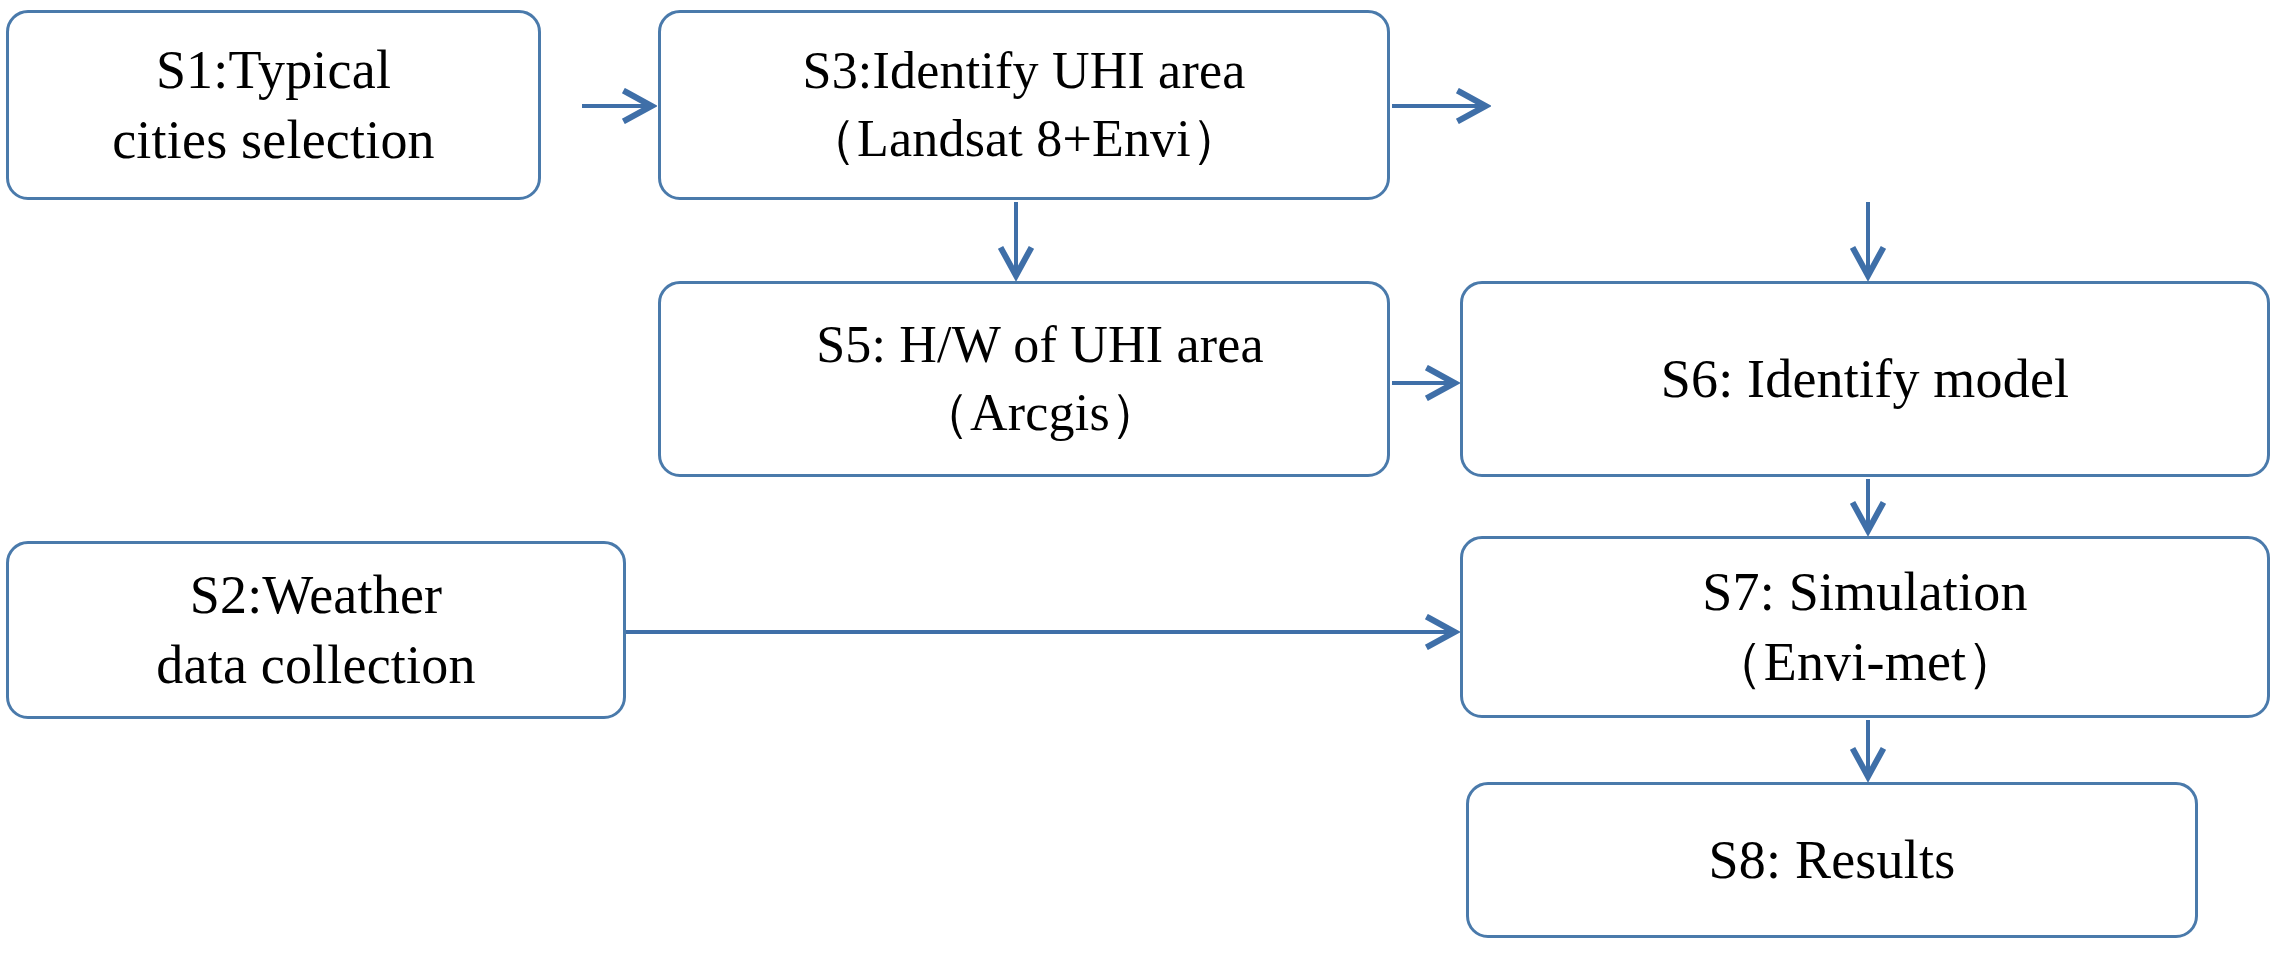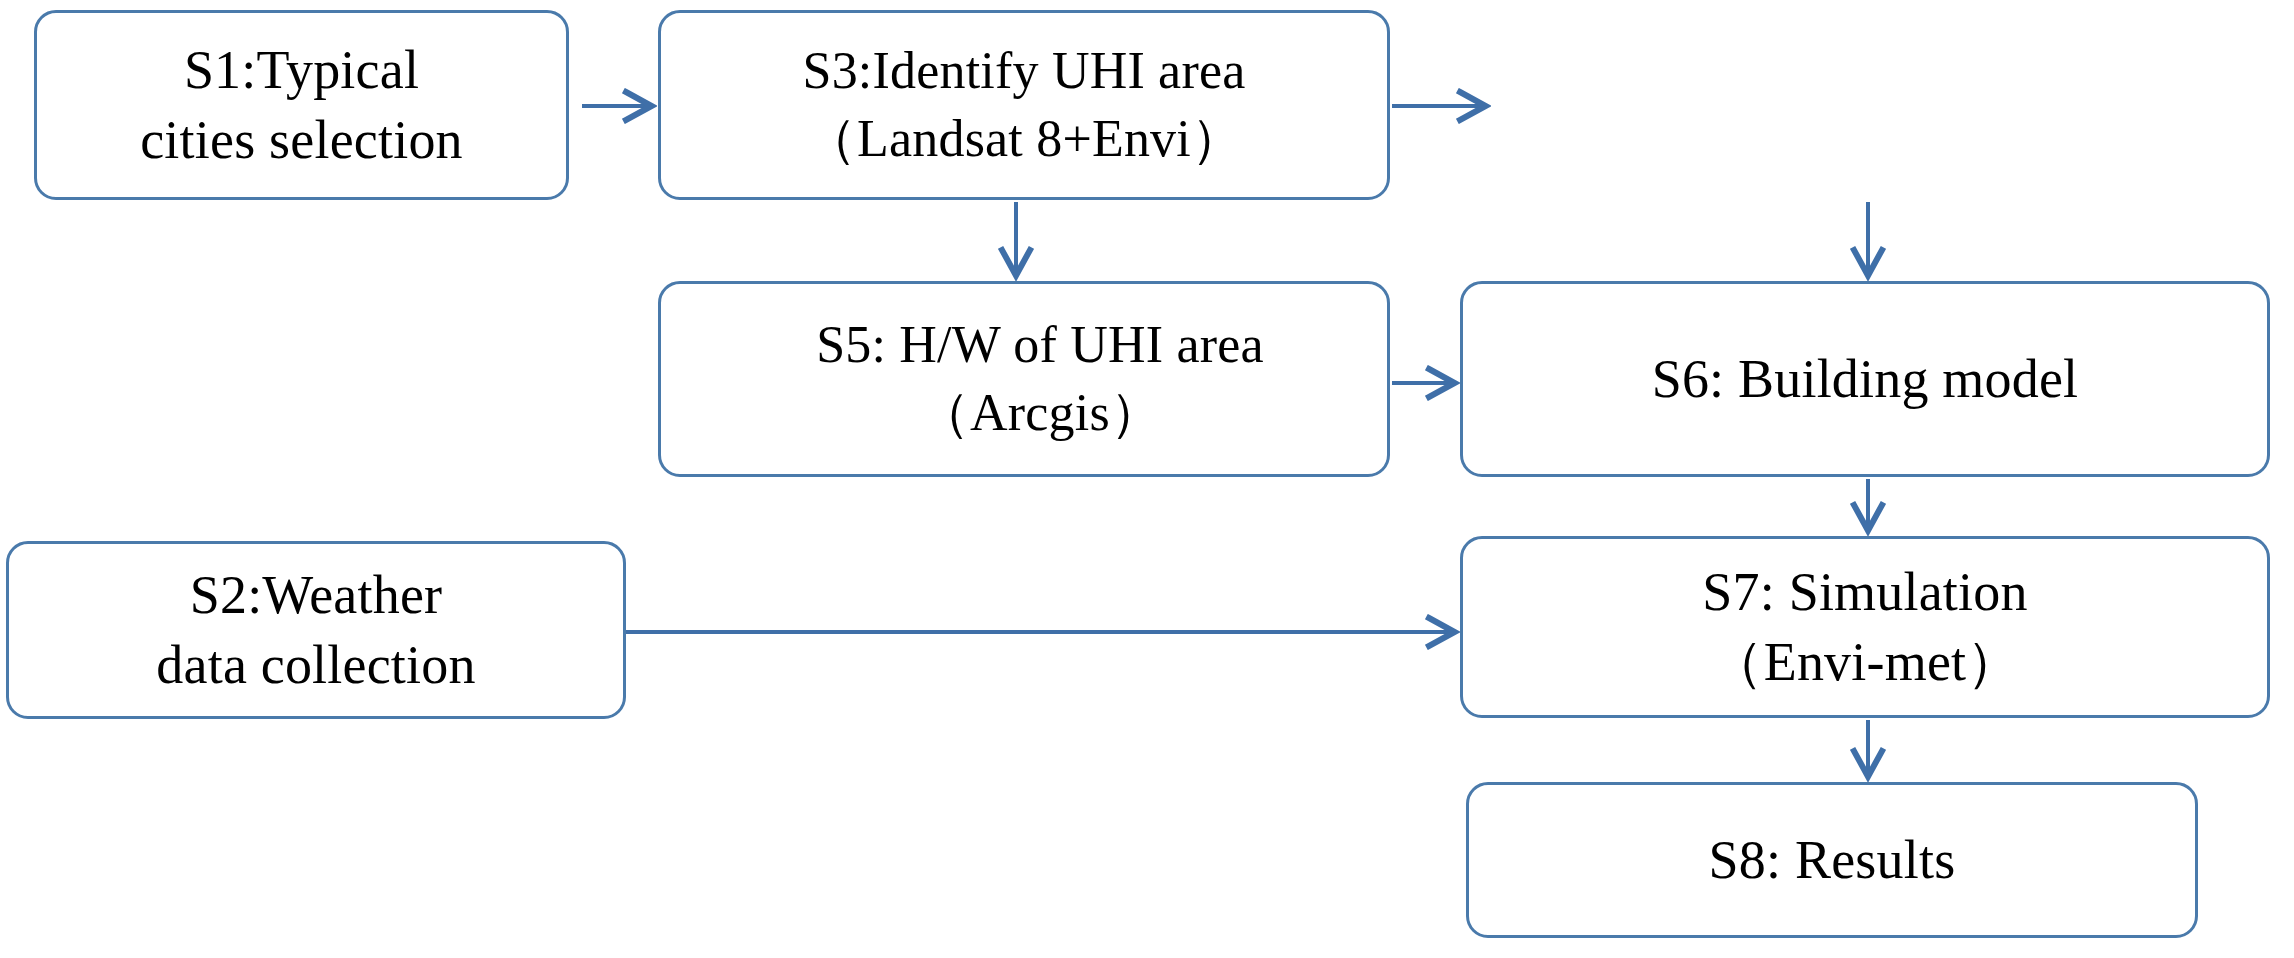--- a/index.html
+++ b/index.html
@@ -41,21 +41,21 @@
   }
   .node .label {
     display: block;
     width: 100%;
     line-height: 1.30;
     letter-spacing: 0.2px;
     padding: 0 10px;
     box-sizing: border-box;
     white-space: pre-line;
   }
-  .node.s1 { left: 6px;    top: 10px;  width: 535px;  height: 190px; margin-left: 28px; }
+  .node.s1 { left: 6px;    top: 10px;  width: 535px;  height: 190px; }
   .node.s3 { left: 658px;  top: 10px;  width: 732px;  height: 190px; }
   .node.s4 { left: 1492px; top: 10px;  width: 778px;  height: 190px; }
   .node.s5 { left: 658px;  top: 281px; width: 732px;  height: 196px; padding-left: 32px; }
   .node.s6 { left: 1460px; top: 281px; width: 810px;  height: 196px; }
   .node.s2 { left: 6px;    top: 541px; width: 620px;  height: 178px; }
   .node.s7 { left: 1460px; top: 536px; width: 810px;  height: 182px; }
   .node.s8 { left: 1466px; top: 782px; width: 732px;  height: 156px; }
 
   .fs-big   { font-size: 54px; }
   .fs-med   { font-size: 52px; }
@@ -115,21 +115,21 @@
 （Landsat 8+Envi）</span>
   </div>
 
 
   <div class="node s5">
     <span class="label fs-med">S5: H/W of UHI area
 （Arcgis）</span>
   </div>
 
   <div class="node s6">
-    <span class="label fs-big">S6: Building model</span>
+    <span class="label fs-big">S6: Identify model</span>
   </div>
 
   <div class="node s2">
     <span class="label fs-big">S2:Weather
 data collection</span>
   </div>
 
   <div class="node s7">
     <span class="label fs-big">S7: Simulation
 （Envi-met）</span>

